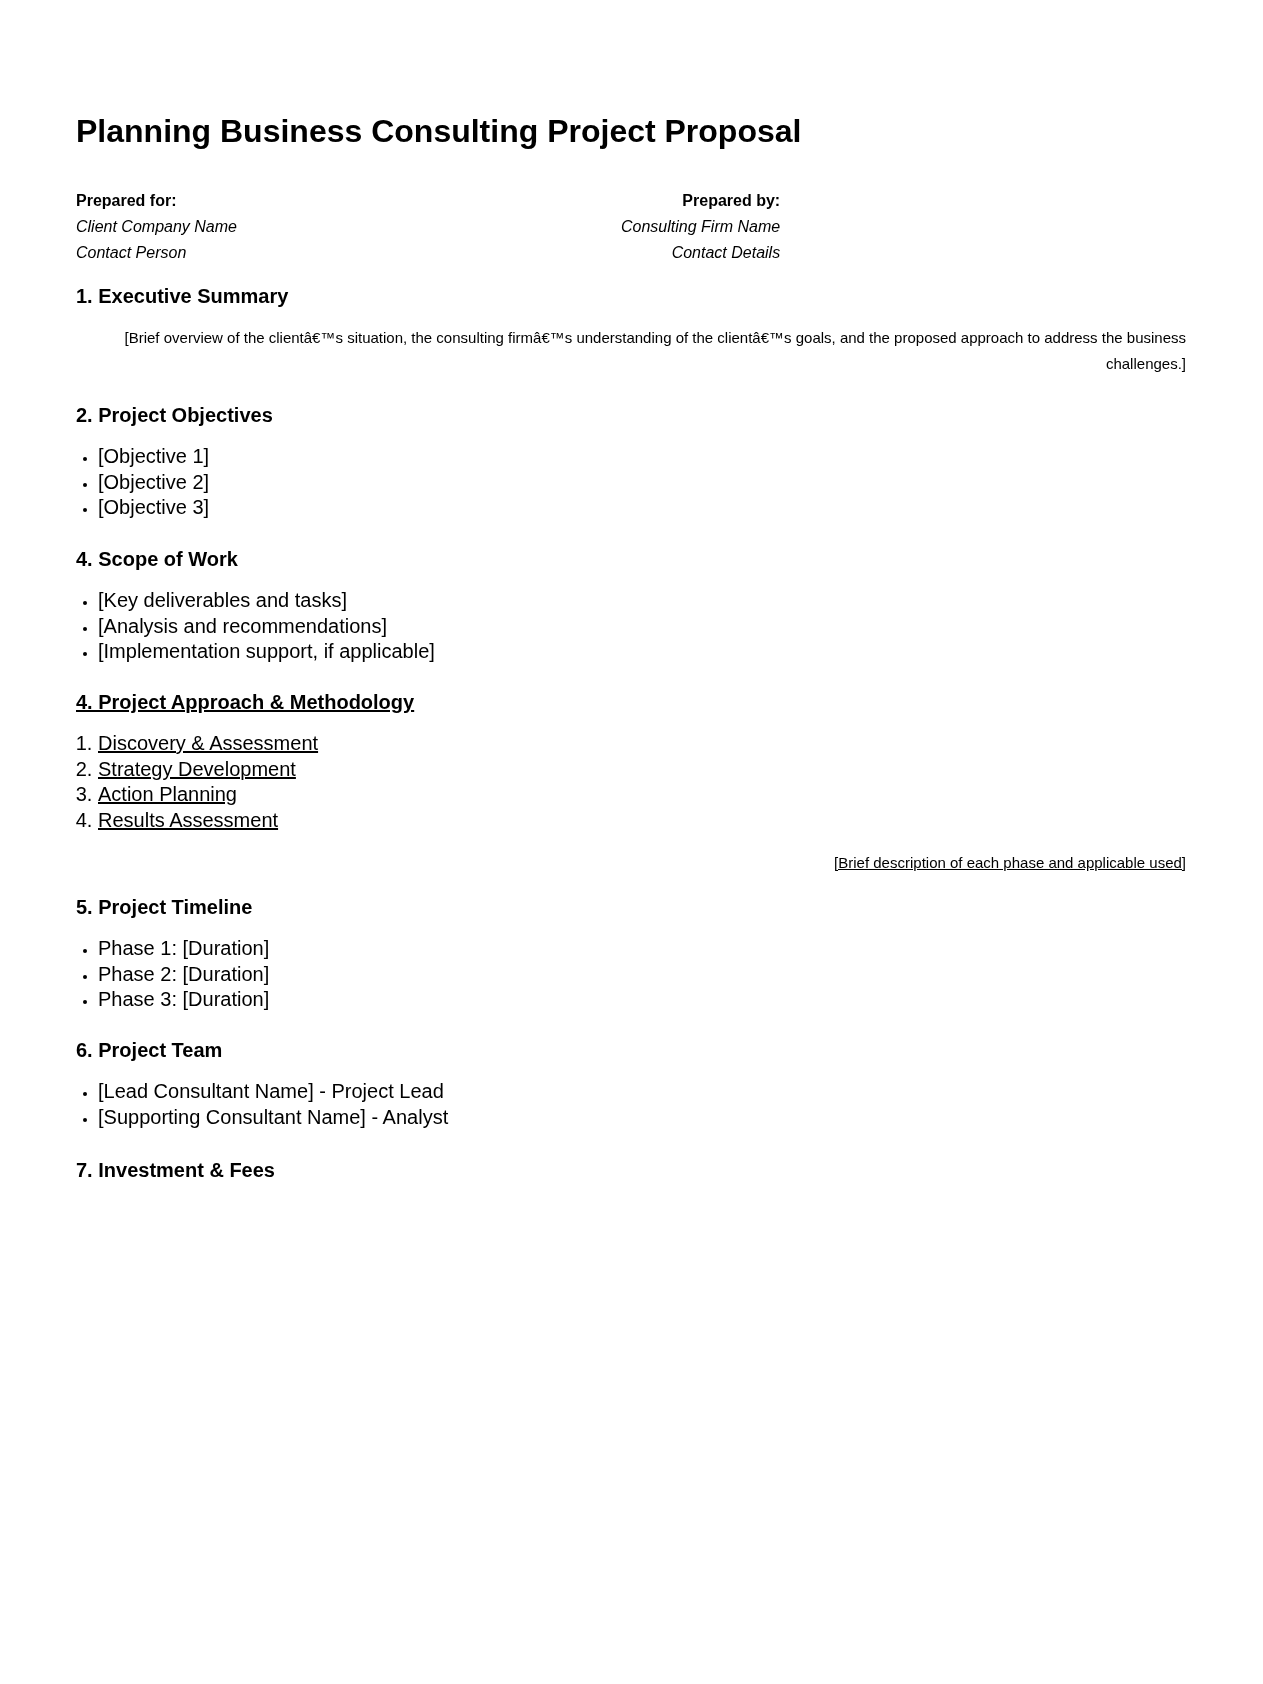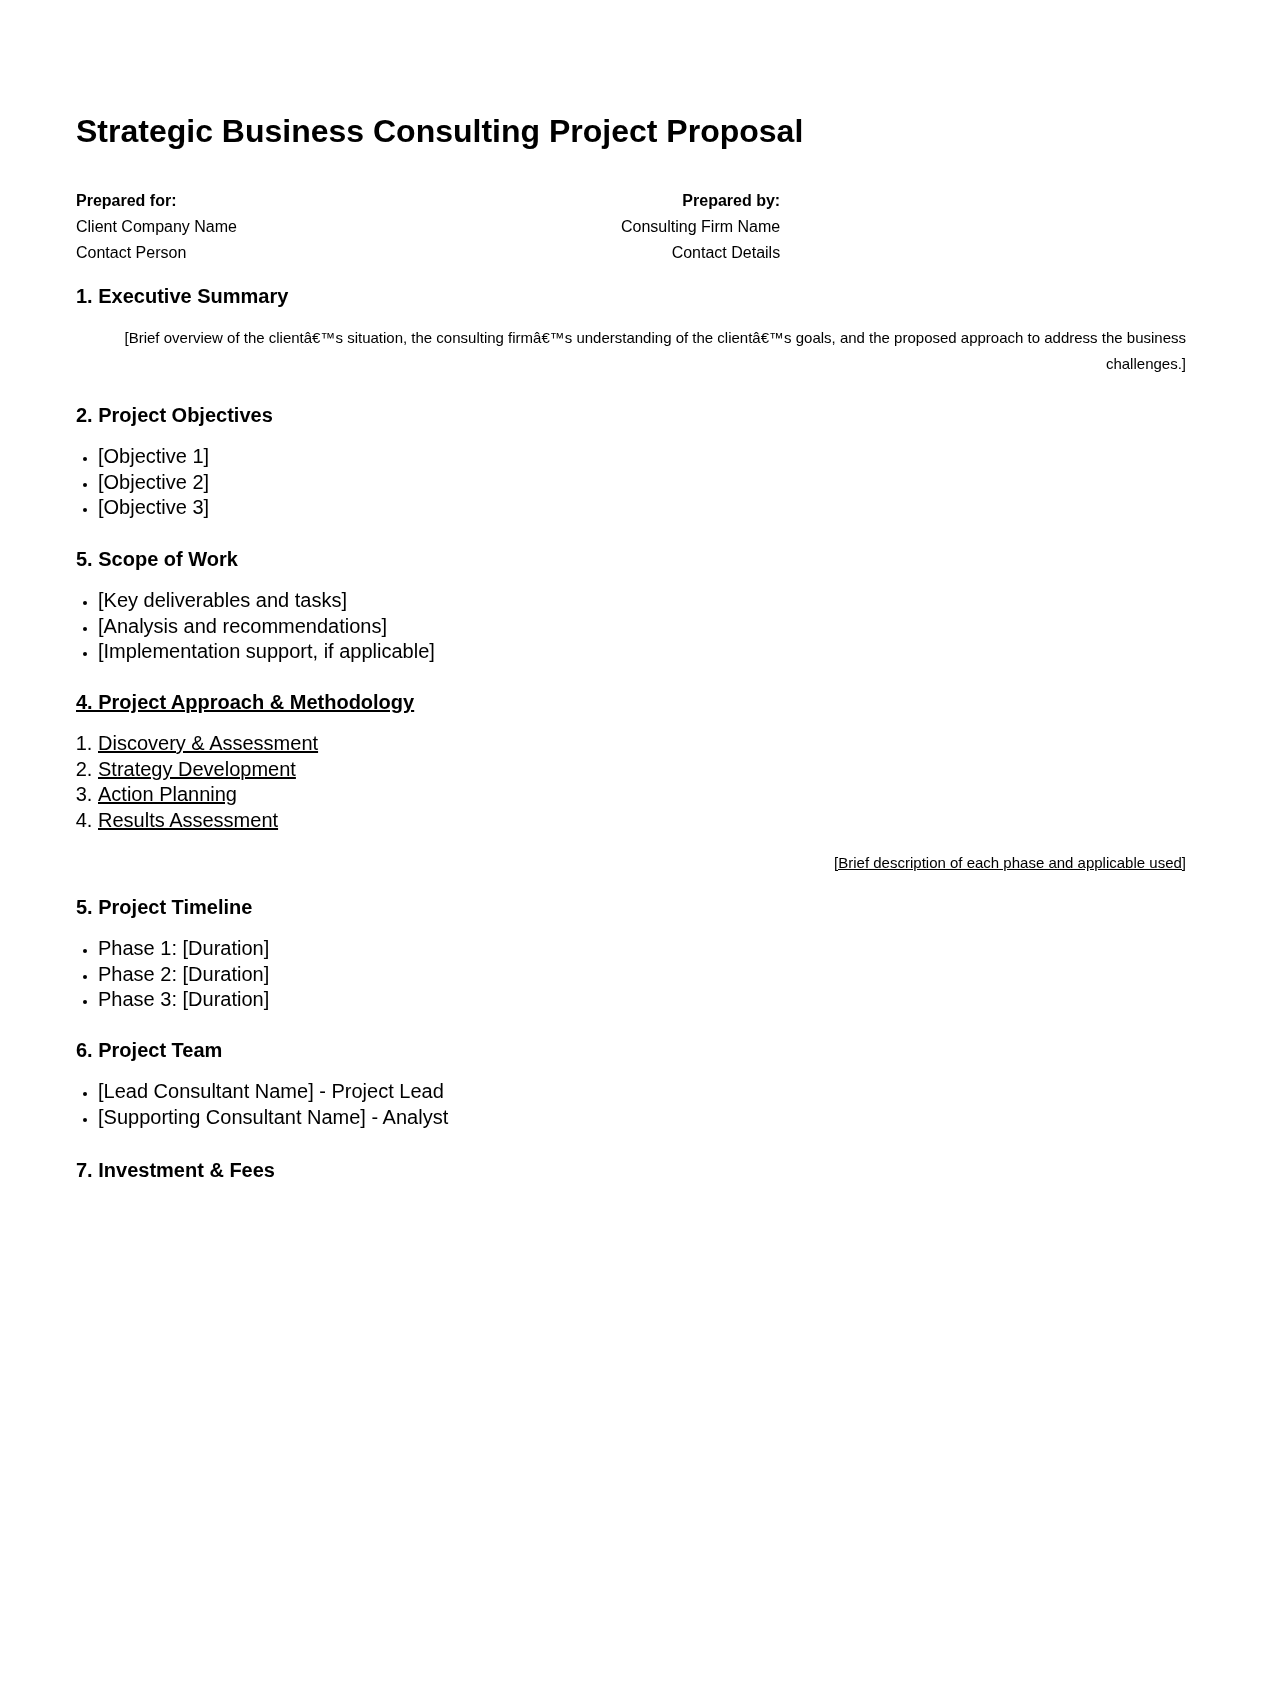--- a/index.html
+++ b/index.html
@@ -46,21 +46,21 @@
       font-size: 16px;
       line-height: 26px;
     }
     .party {
       position: absolute;
       top: 0;
     }
     .party.for { left: 0; }
     .party.by { left: 545px; text-align: right; }
     .party .label { font-weight: bold; display: block; }
-    .party .line { display: block; }
+    .party .line { display: block; font-style: italic; }
 
     .section {
       position: absolute;
       left: 0;
       width: 1110px;
     }
     .section h2 {
       font-size: 20px;
       font-weight: bold;
       margin: 0;
@@ -79,21 +79,21 @@
       padding-left: 22px;
     }
     .section ul li::marker { font-size: 14px; }
   </style>
 </head>
 <body>
 
 <div class="viewport">
   <div class="page">
 
-    <h1 class="doc-title">Strategic Business Consulting Project Proposal</h1>
+    <h1 class="doc-title">Planning Business Consulting Project Proposal</h1>
 
     <div class="parties">
       <div class="party for">
         <span class="label">Prepared for:</span>
         <span class="line">Client Company Name</span>
         <span class="line">Contact Person</span>
       </div>
       <div class="party by">
         <span class="label">Prepared by:</span>
         <span class="line">Consulting Firm Name</span>
@@ -109,21 +109,21 @@
     <div class="section" style="top:402px;">
       <h2>2. Project Objectives</h2>
       <ul>
         <li>[Objective 1]</li>
         <li>[Objective 2]</li>
         <li>[Objective 3]</li>
       </ul>
     </div>
 
     <div class="section" style="top:546px;">
-      <h2>5. Scope of Work</h2>
+      <h2>4. Scope of Work</h2>
       <ul>
         <li>[Key deliverables and tasks]</li>
         <li>[Analysis and recommendations]</li>
         <li>[Implementation support, if applicable]</li>
       </ul>
     </div>
 
     <div class="section" style="top:689px;text-decoration:underline;">
       <h2>4. Project Approach &amp; Methodology</h2>
       <ol>

